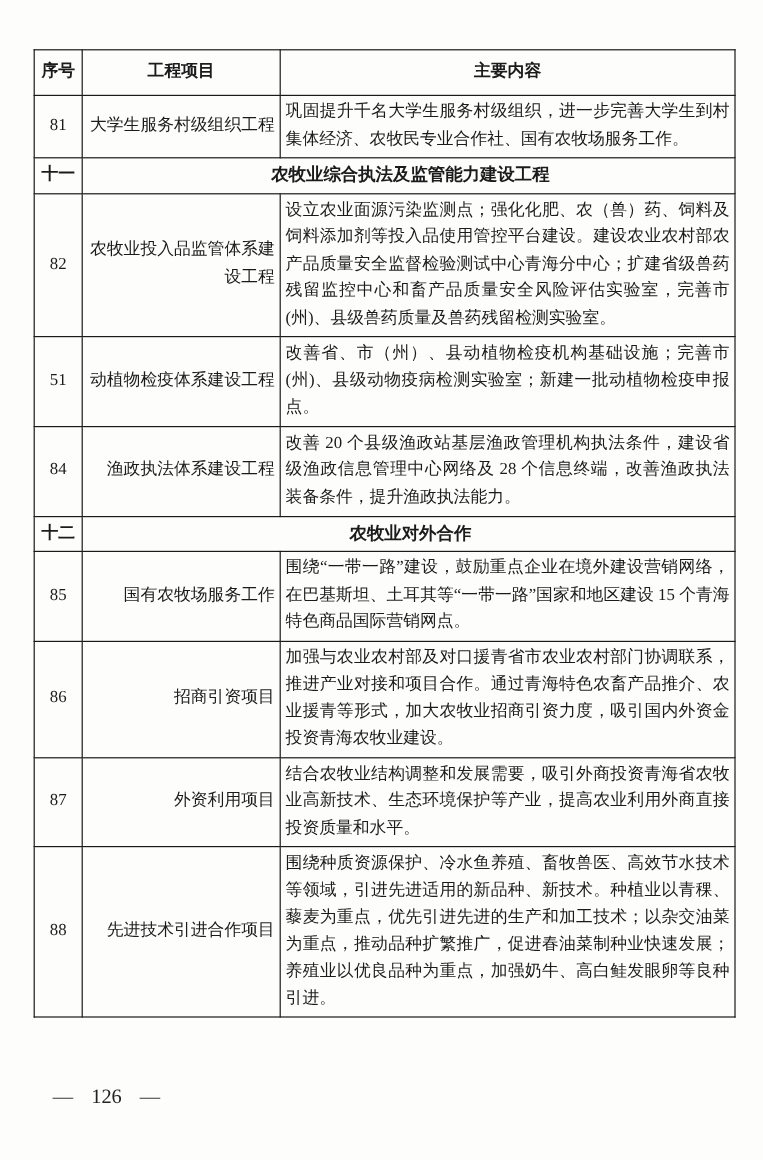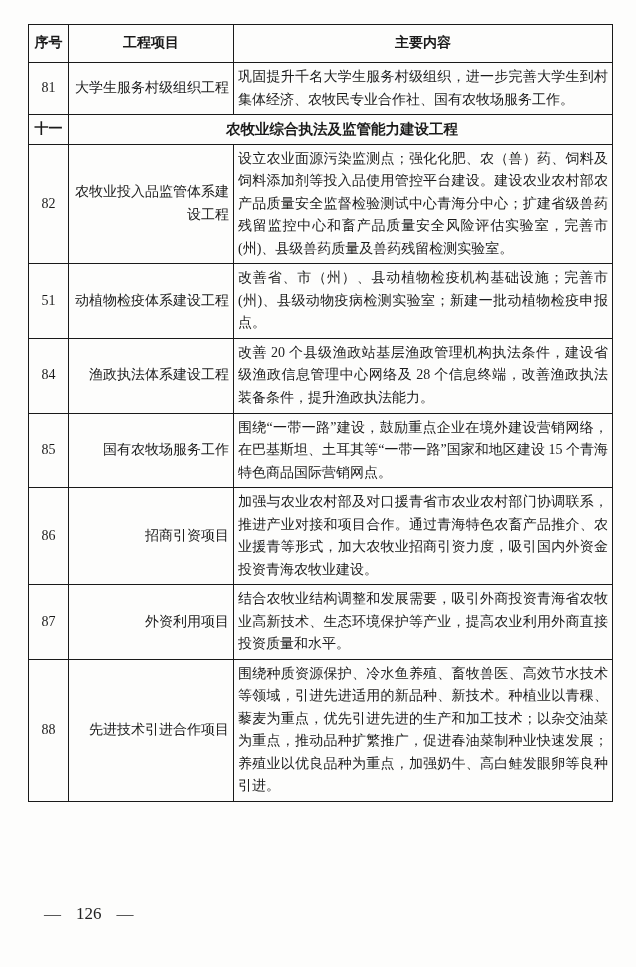--- a/index.html
+++ b/index.html
@@ -9,21 +9,21 @@
     font-family: "Liberation Serif", "DejaVu Serif", serif;
     color: #1b1b1b;
     position: relative;
     overflow: hidden;
   }
   .page {
     position: absolute; inset: 0;
   }
   table.projects {
     position: absolute;
-    left: 28px; top: 24px;
+    left: 28px; top: 41px;
     width: 584px;
     border-collapse: collapse;
     table-layout: fixed;
   }
   table.projects col.c-no   { width: 40px; }
   table.projects col.c-proj { width: 165px; }
   table.projects col.c-main { width: 379px; }
   table.projects td, table.projects th {
     border: 1.4px solid #1a1a1a;
     vertical-align: middle;
@@ -111,20 +111,24 @@
       <td class="proj-cell">动植物检疫体系建设工程</td>
       <td class="main-cell">改善省、市（州）、县动植物检疫机构基础设施；完善市(州)、县级动物疫病检测实验室；新建一批动植物检疫申报点。</td>
     </tr>
 
     <tr style="height:75px">
       <td class="no-cell">84</td>
       <td class="proj-cell">渔政执法体系建设工程</td>
       <td class="main-cell">改善 20 个县级渔政站基层渔政管理机构执法条件，建设省级渔政信息管理中心网络及 28 个信息终端，改善渔政执法装备条件，提升渔政执法能力。</td>
     </tr>
 
+    <tr class="section-row" style="height:26px">
+      <td class="no-cell">十二</td>
+      <td class="sec-title" colspan="2">农牧业对外合作</td>
+    </tr>
 
     <tr style="height:70px">
       <td class="no-cell">85</td>
       <td class="proj-cell">国有农牧场服务工作</td>
       <td class="main-cell">围绕“一带一路”建设，鼓励重点企业在境外建设营销网络，在巴基斯坦、土耳其等“一带一路”国家和地区建设 15 个青海特色商品国际营销网点。</td>
     </tr>
 
     <tr style="height:90px">
       <td class="no-cell">86</td>
       <td class="proj-cell">招商引资项目</td>

